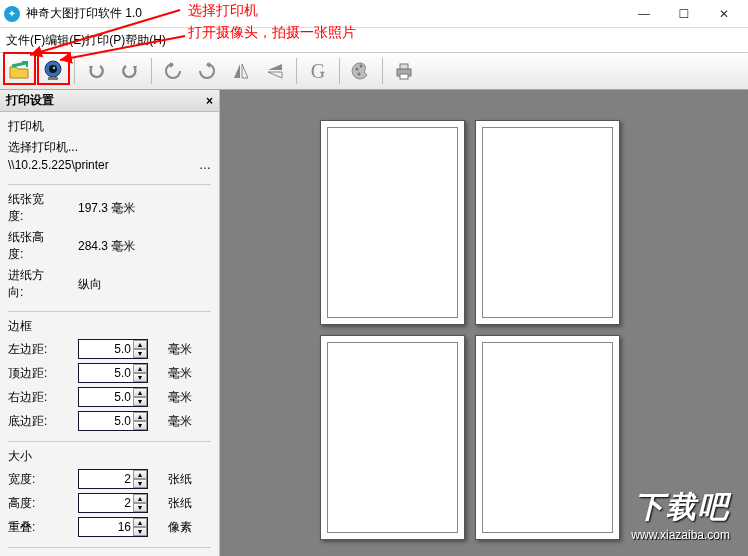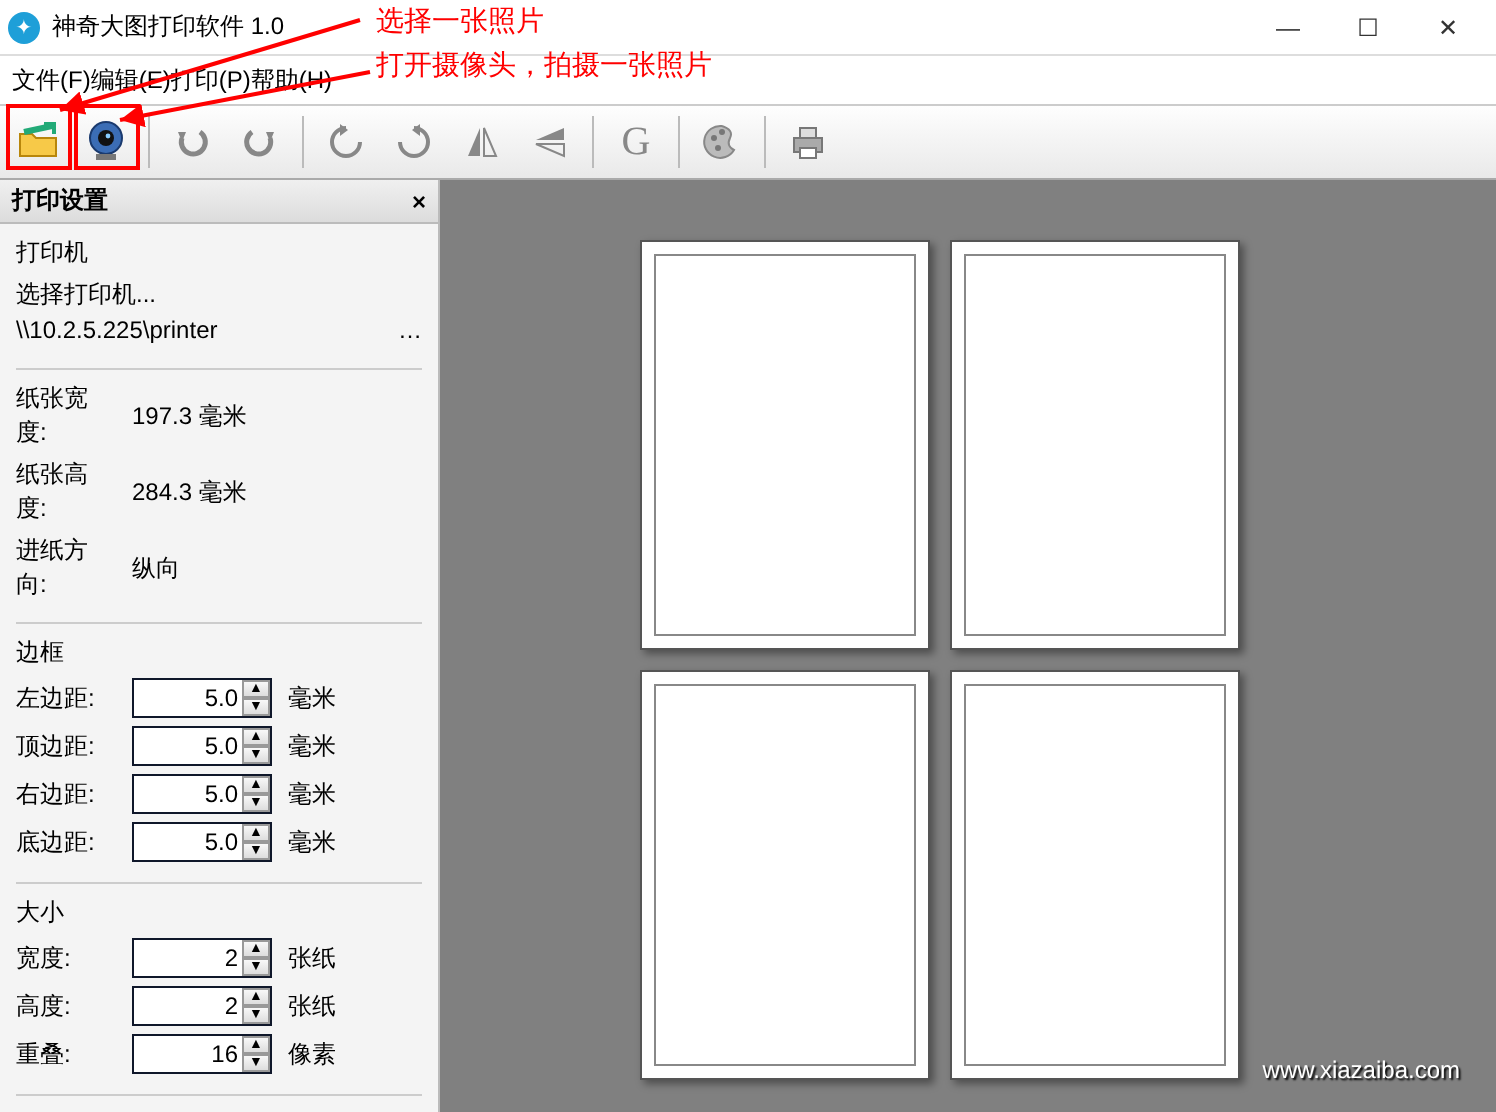--- a/index.html
+++ b/index.html
@@ -20,21 +20,21 @@
 .toolbar { height: 38px; background: linear-gradient(#fefefe,#e9e9e9); border-top: 1px solid #ccc; border-bottom: 1px solid #aaa; display: flex; align-items: center; padding: 0 4px; gap: 4px; }
 .tbtn { width: 30px; height: 30px; display: flex; align-items: center; justify-content: center; border-radius: 3px; }
 .sep { width: 1px; height: 26px; background: #bbb; margin: 0 2px; }
 
 .main { display: flex; height: 466px; }
 .panel { width: 220px; background: #f4f4f4; border-right: 1px solid #bbb; display: flex; flex-direction: column; }
 .panel-head { height: 22px; background: linear-gradient(#f0f0f0,#dcdcdc); border-bottom: 1px solid #bbb; display: flex; align-items: center; justify-content: space-between; padding: 0 6px; font-weight: bold; }
 .panel-body { padding: 6px 8px; overflow: auto; flex: 1; }
 .sect { margin-bottom: 10px; }
 .sect h4 { font-weight: normal; margin-bottom: 4px; }
-.row { display: flex; align-items: center; margin: 4px 0; gap: 8px; }
+.row { display: flex; align-items: center; margin: 4px 0; gap: 20px; }
 .row .lab { width: 50px; }
 .row input { width: 70px; height: 20px; text-align: right; padding-right: 16px; border: 1px solid #0f172a; background: #fff; position: relative; }
 .spin { position: relative; width: 70px; height: 20px; }
 .spin input { width: 100%; }
 .spin .arrows { position: absolute; right: 1px; top: 1px; width: 14px; height: 18px; display: flex; flex-direction: column; }
 .spin .arrows div { flex: 1; background: linear-gradient(#f8f8f8,#ddd); border: 1px solid #999; font-size: 7px; line-height: 7px; text-align: center; }
 .printer-row { display: flex; justify-content: space-between; align-items: flex-end; padding: 2px 0; }
 .divider { height: 1px; background: #ccc; margin: 6px 0; }
 
 .canvas { flex: 1; background: #808080; position: relative; overflow: hidden; }
@@ -68,21 +68,21 @@
 <svg class="arr-line" width="748" height="120">
   <defs>
       <marker id="ah" markerWidth="8" markerHeight="8" refX="6" refY="3" orient="auto">
         <path d="M0,0 L6,3 L0,6 Z" fill="#f00"></path>
       </marker>
     </defs>
   <line x1="180" y1="10" x2="30" y2="55" stroke="#f00" stroke-width="2" marker-end="url(#ah)"></line>
   <line x1="185" y1="36" x2="60" y2="60" stroke="#f00" stroke-width="2" marker-end="url(#ah)"></line>
 </svg>
 <div class="annotations">
-  <div class="ann-text" style="left:188px;top:2px;">选择一张照片</div>
+  <div class="ann-text" style="left:188px;top:2px;">选择打印机</div>
   <div class="ann-text" style="left:188px;top:24px;">打开摄像头，拍摄一张照片</div>
   <div class="ann-box" style="left:3px;top:52px;width:33px;height:33px;"></div>
   <div class="ann-box" style="left:37px;top:52px;width:33px;height:33px;"></div>
 </div>
 
 <div class="toolbar">
   <div class="tbtn">
     <svg width="22" height="22">
         <path d="M2 7 L2 18 L20 18 L20 9 L10 9 L8 7 Z" fill="#f7c948" stroke="#b8860b"></path>
         <path d="M4 6 L18 3" stroke="#2a7" stroke-width="3" fill="none" marker-end=""></path>
@@ -261,16 +261,17 @@
     </div>
   </div>
 
   <div class="canvas">
     <div class="page" style="left:100px; top:30px; width:145px; height:205px;"></div>
     <div class="page" style="left:255px; top:30px; width:145px; height:205px;"></div>
     <div class="page" style="left:100px; top:245px; width:145px; height:205px;"></div>
     <div class="page" style="left:255px; top:245px; width:145px; height:205px;"></div>
 
     <div class="watermark">
+      <div class="big">下载吧</div>
       <div class="small">www.xiazaiba.com</div>
     </div>
   </div>
 </div>
 
 </body></html>

